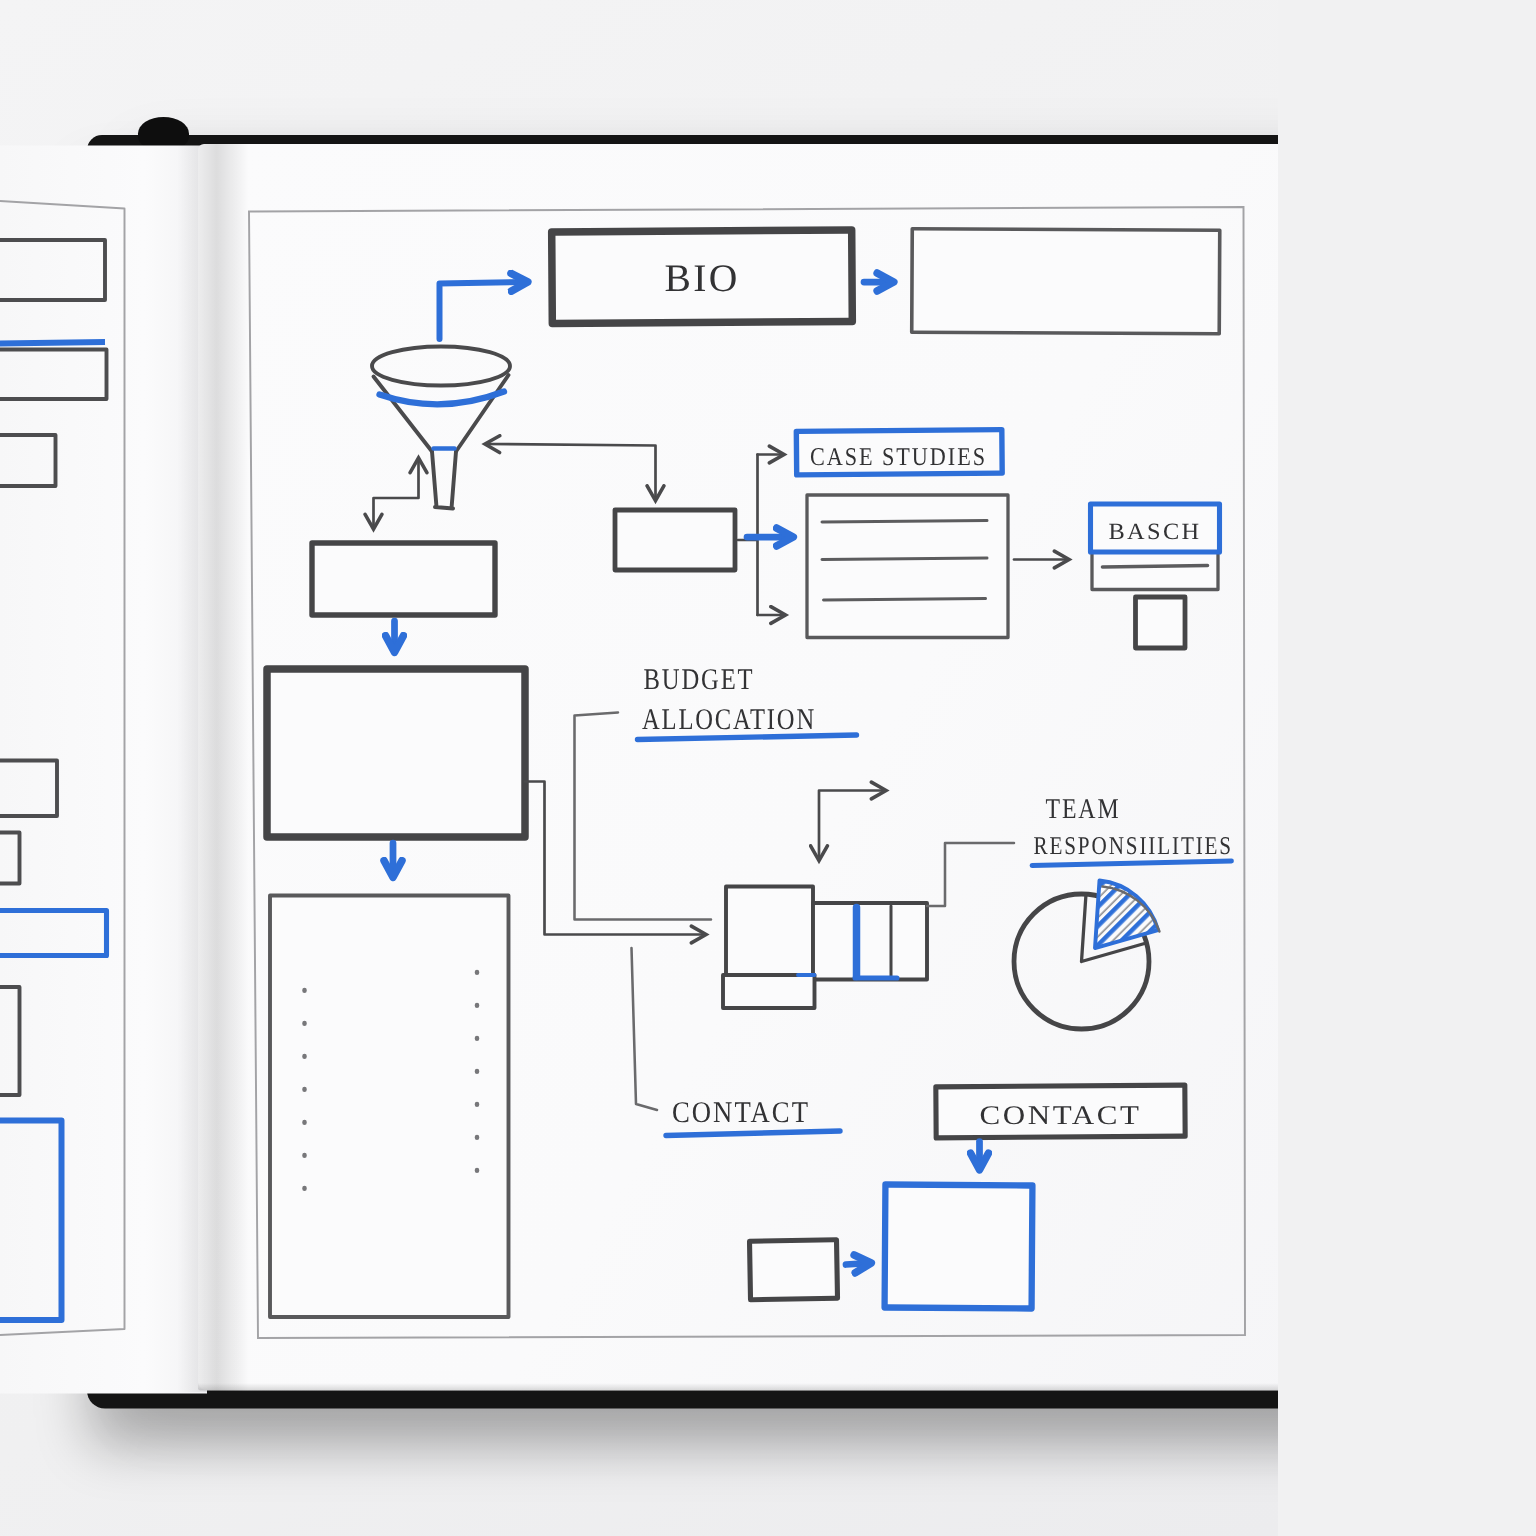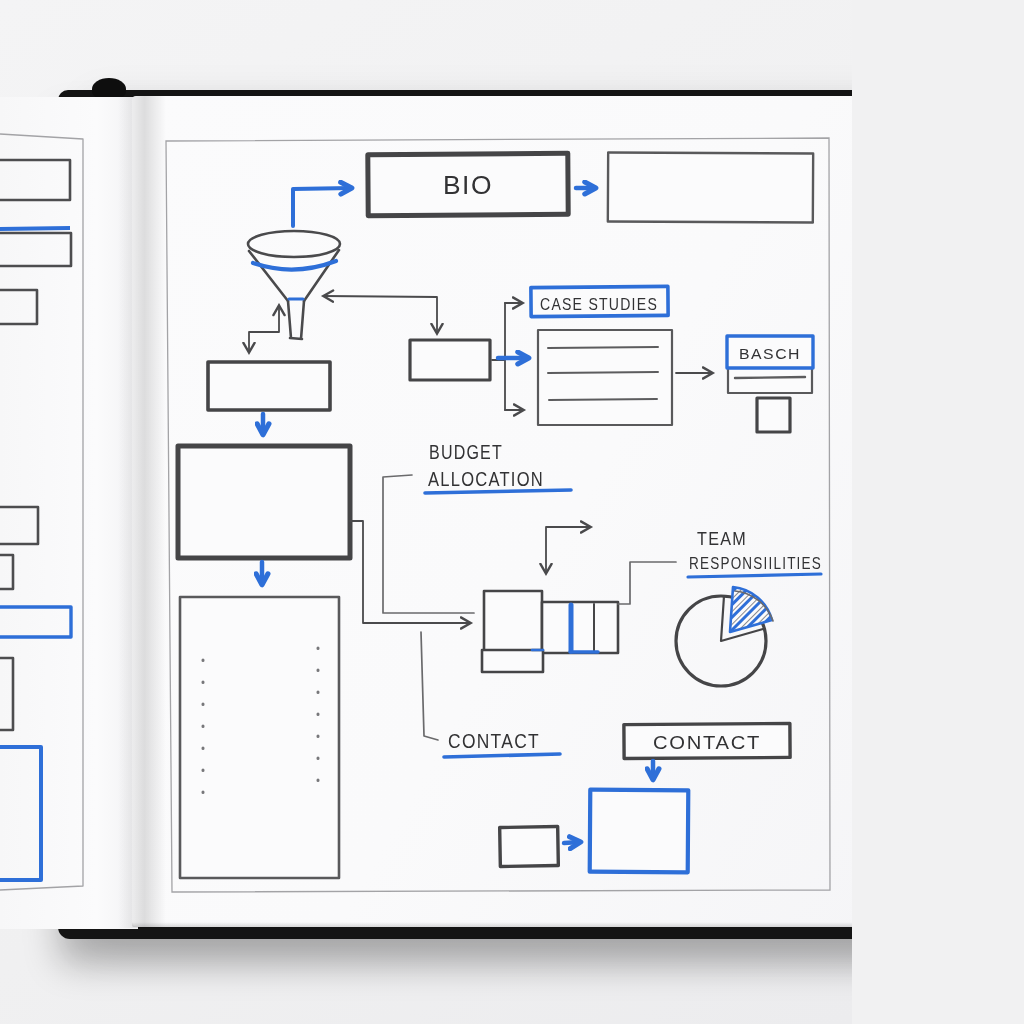--- a/index.html
+++ b/index.html
@@ -1,18 +1,18 @@
 <!DOCTYPE html>
 <html><head>
 <meta charset="utf-8">
 <style>
   html,body{margin:0;padding:0;background:#f1f1f2;}
   .scene{position:relative;width:852px;height:1024px;overflow:hidden;
          background:linear-gradient(145deg,#f4f4f5 0%,#f0f0f1 60%,#ececee 100%);
-         font-family:Liberation Sans, sans-serif;}
+         font-family:Liberation Serif, serif;}
   .cover{position:absolute;left:58px;top:90px;width:850px;height:849px;background:#141414;
          border-radius:10px 26px 26px 12px;box-shadow:0 26px 34px rgba(0,0,0,.25), 30px 10px 40px rgba(0,0,0,.10);}
   .band-loop{position:absolute;left:92px;top:78px;width:34px;height:22px;background:#0e0e0e;border-radius:50% 50% 40% 40%;}
   .page-left{position:absolute;left:0;top:97px;width:138px;height:832px;
              background:linear-gradient(to right,#f7f7f8,#fbfbfc 70%,#f2f2f4);}
   .page-main{position:absolute;left:132px;top:96px;width:761px;height:831px;
              background:linear-gradient(120deg,#fbfbfc 0%,#fafafb 55%,#f5f5f7 100%);
              border-radius:4px 16px 16px 6px;}
   .gutter{position:absolute;left:118px;top:96px;width:48px;height:832px;
           background:linear-gradient(to right,rgba(0,0,0,0) 0%,rgba(0,0,0,.07) 35%,rgba(0,0,0,.12) 55%,rgba(0,0,0,0) 100%);}

